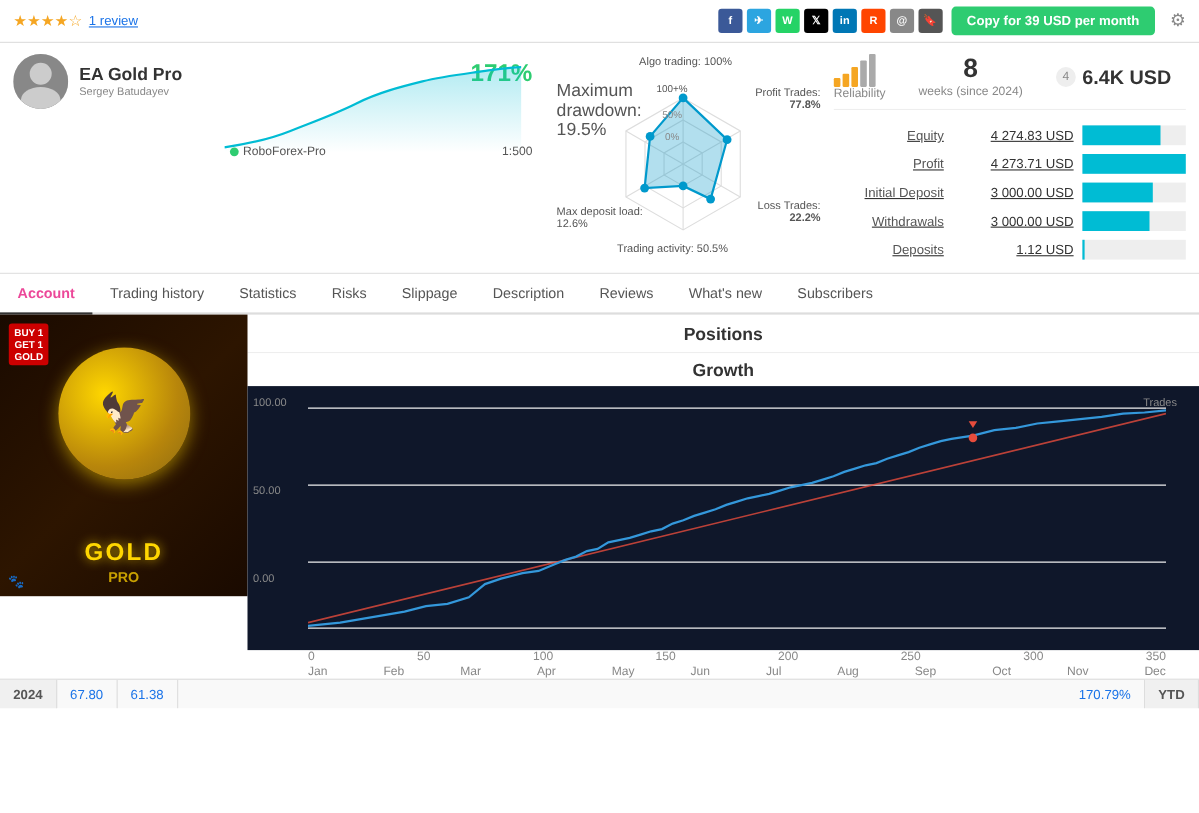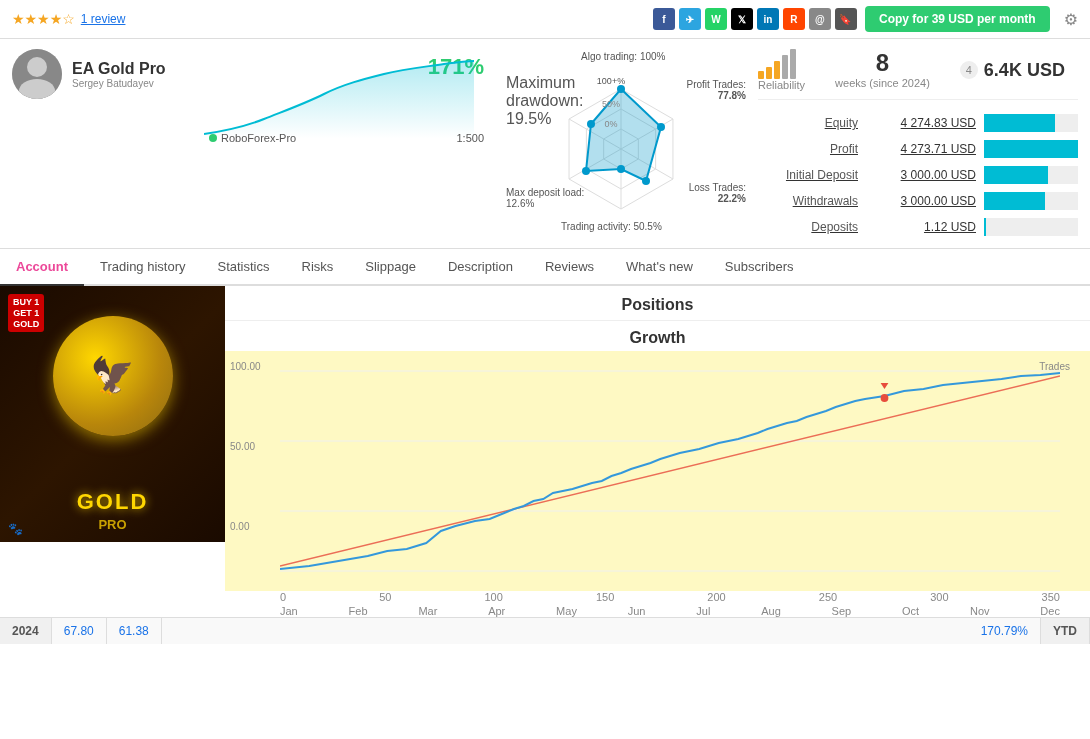--- a/index.html
+++ b/index.html
@@ -68,21 +68,21 @@
     
     .section-title { text-align: center; font-size: 16px; font-weight: bold; padding: 10px 0 6px; border-bottom: 1px solid #eee; }
     .positions-table { width: 100%; border-collapse: collapse; }
     .positions-table th { font-size: 12px; color: #888; padding: 4px 8px; text-align: center; border-bottom: 1px solid #eee; font-weight: normal; }
     .positions-table td { font-size: 12px; padding: 6px 8px; text-align: center; color: #888; }
     .no-positions { text-align: center; padding: 10px; color: #aaa; font-size: 13px; }
 
     
     .growth-section { padding: 0; }
     .growth-title { text-align: center; font-size: 16px; font-weight: bold; padding: 8px 0 4px; }
-    .chart-area { position: relative; height: 260px; background: #fef9c3; padding: 10px 10px 0 55px; }
+    .chart-area { position: relative; height: 260px; background: #0f172a; padding: 10px 10px 0 55px; }
     .y-axis-label { position: absolute; left: 5px; font-size: 10px; color: #888; }
 
     
     .bottom-stats { display: flex; border-top: 1px solid #ddd; background: #f9f9f9; }
     .bottom-stat-cell { padding: 6px 12px; font-size: 12px; color: #555; border-right: 1px solid #ddd; }
     .bottom-stat-cell.blue-val { color: #1a73e8; }
     .bottom-stat-cell.year { background: #f0f0f0; font-weight: bold; }
 
     
     .ad-img { width: 225px; height: 256px; background: linear-gradient(135deg, #1a0a00 0%, #2d1500 50%, #1a0a00 100%); display: flex; flex-direction: column; align-items: center; justify-content: flex-end; padding: 10px; position: relative; overflow: hidden; }

